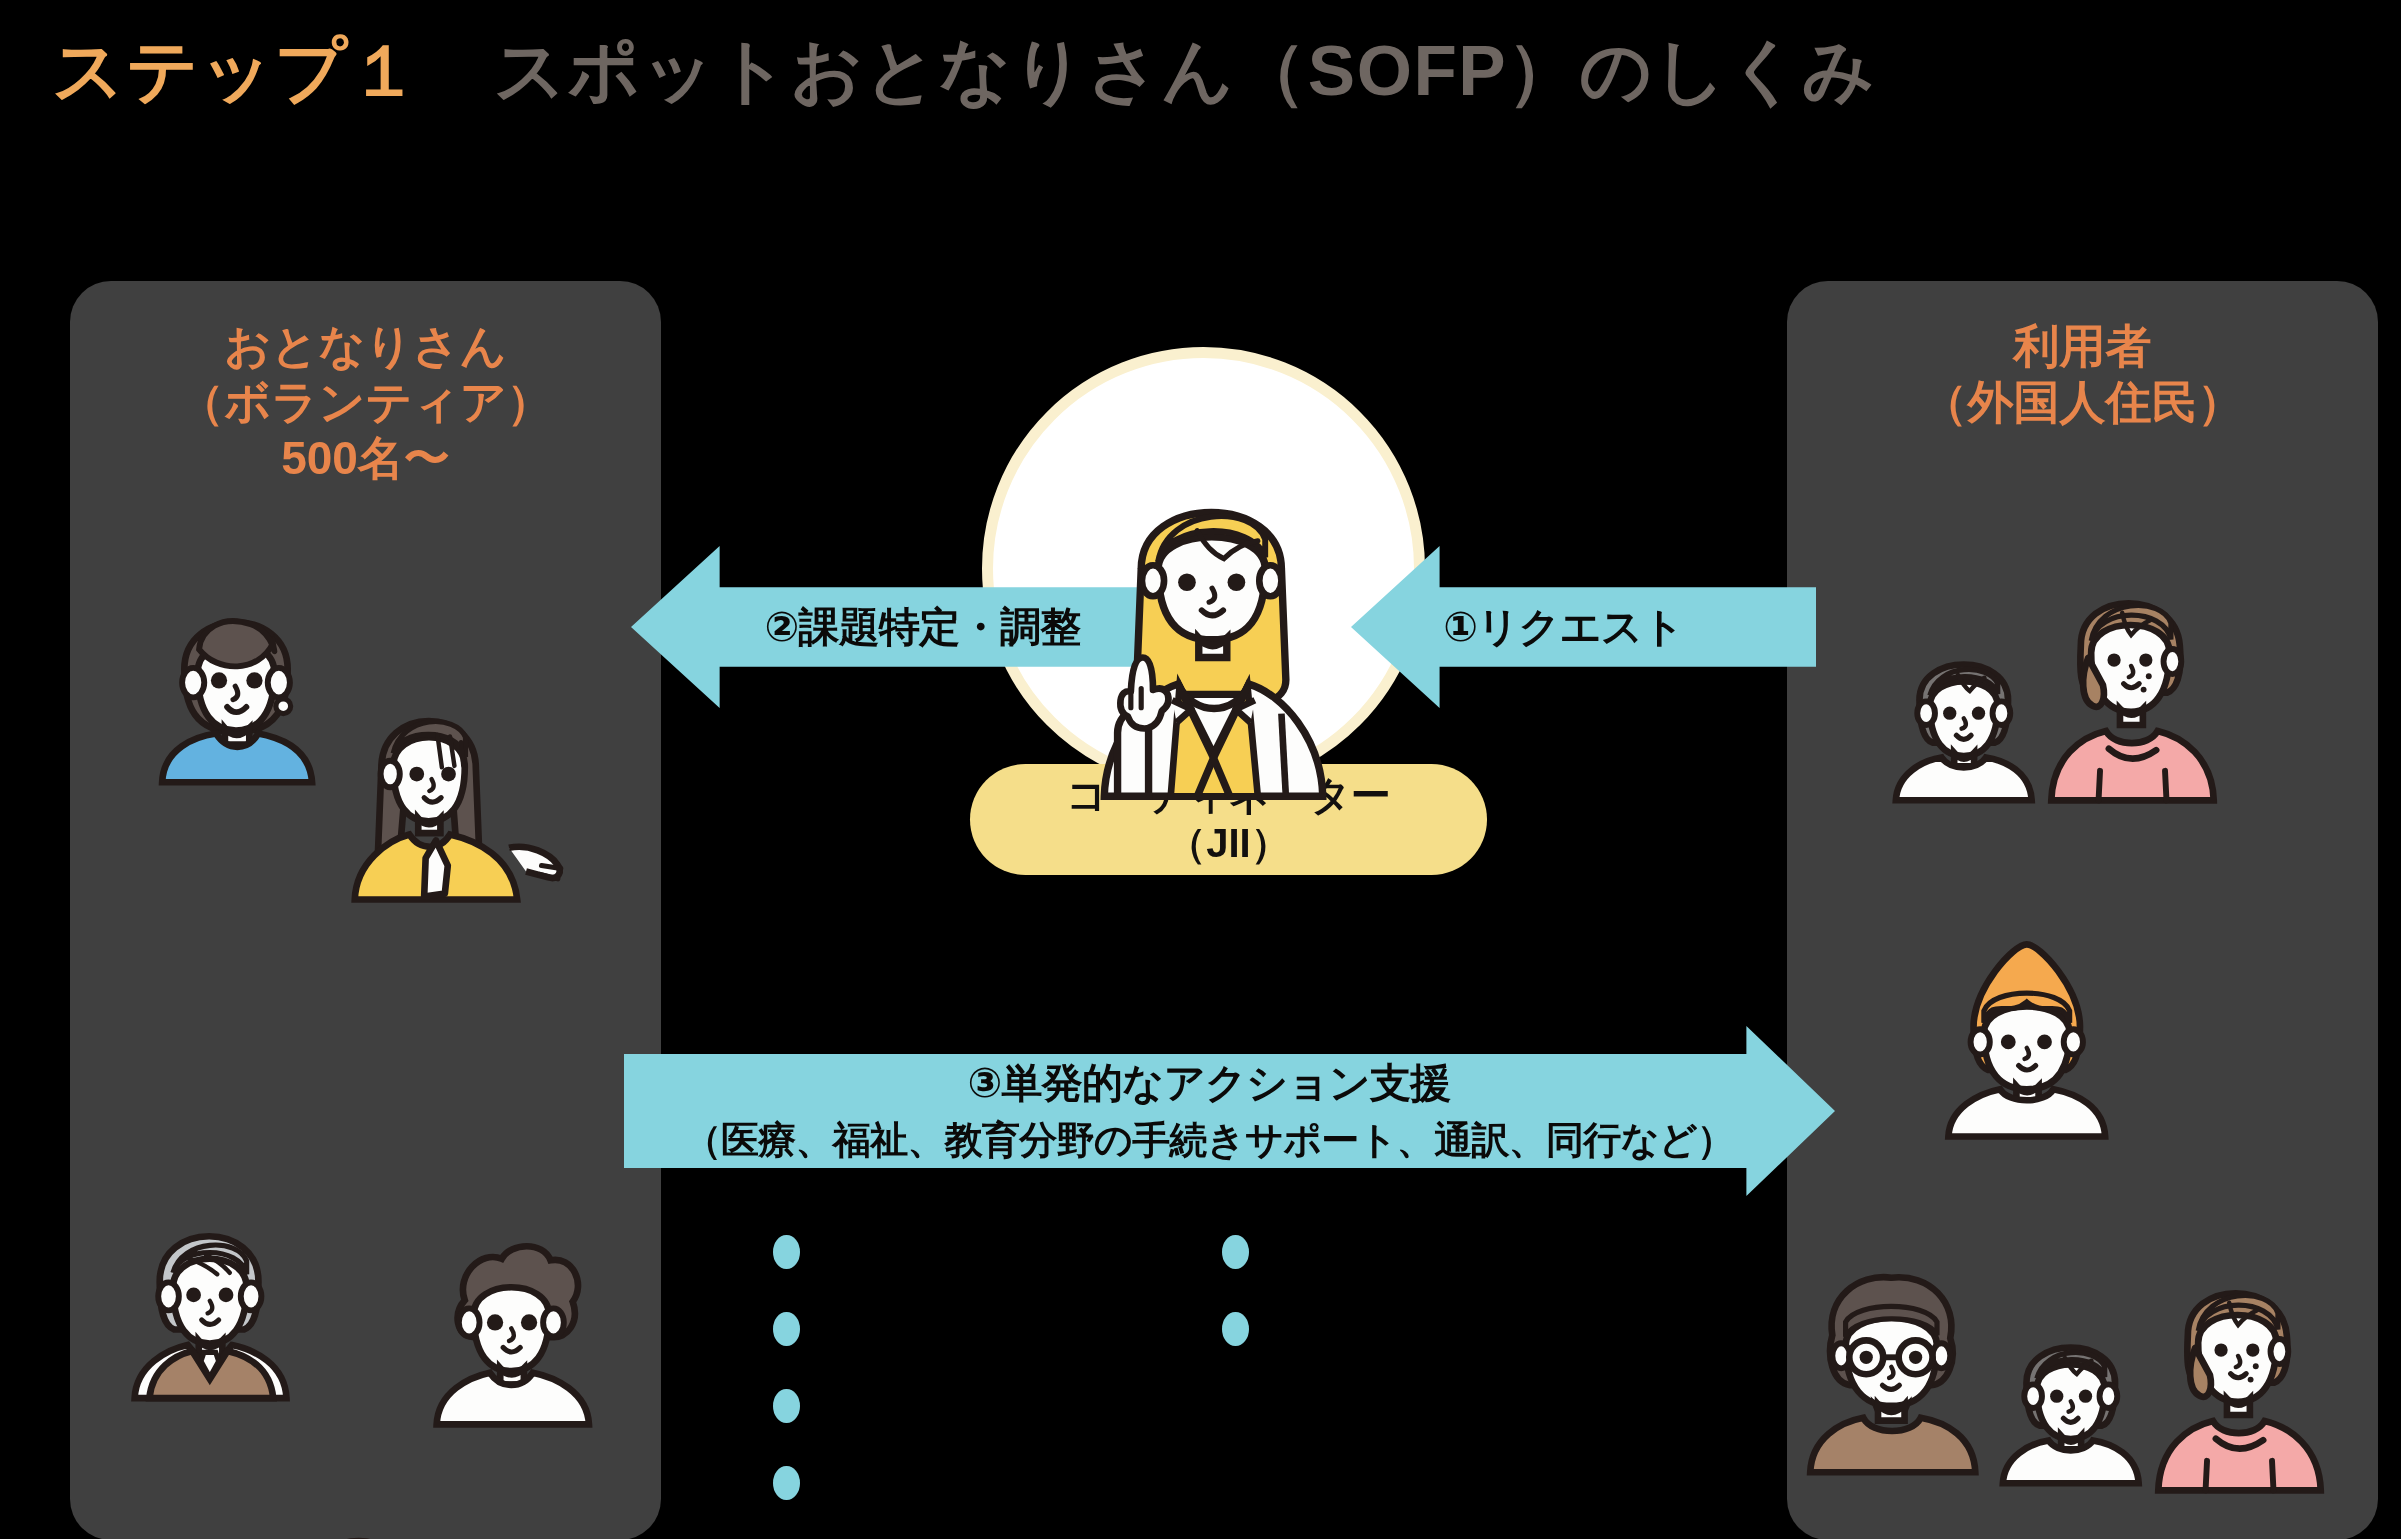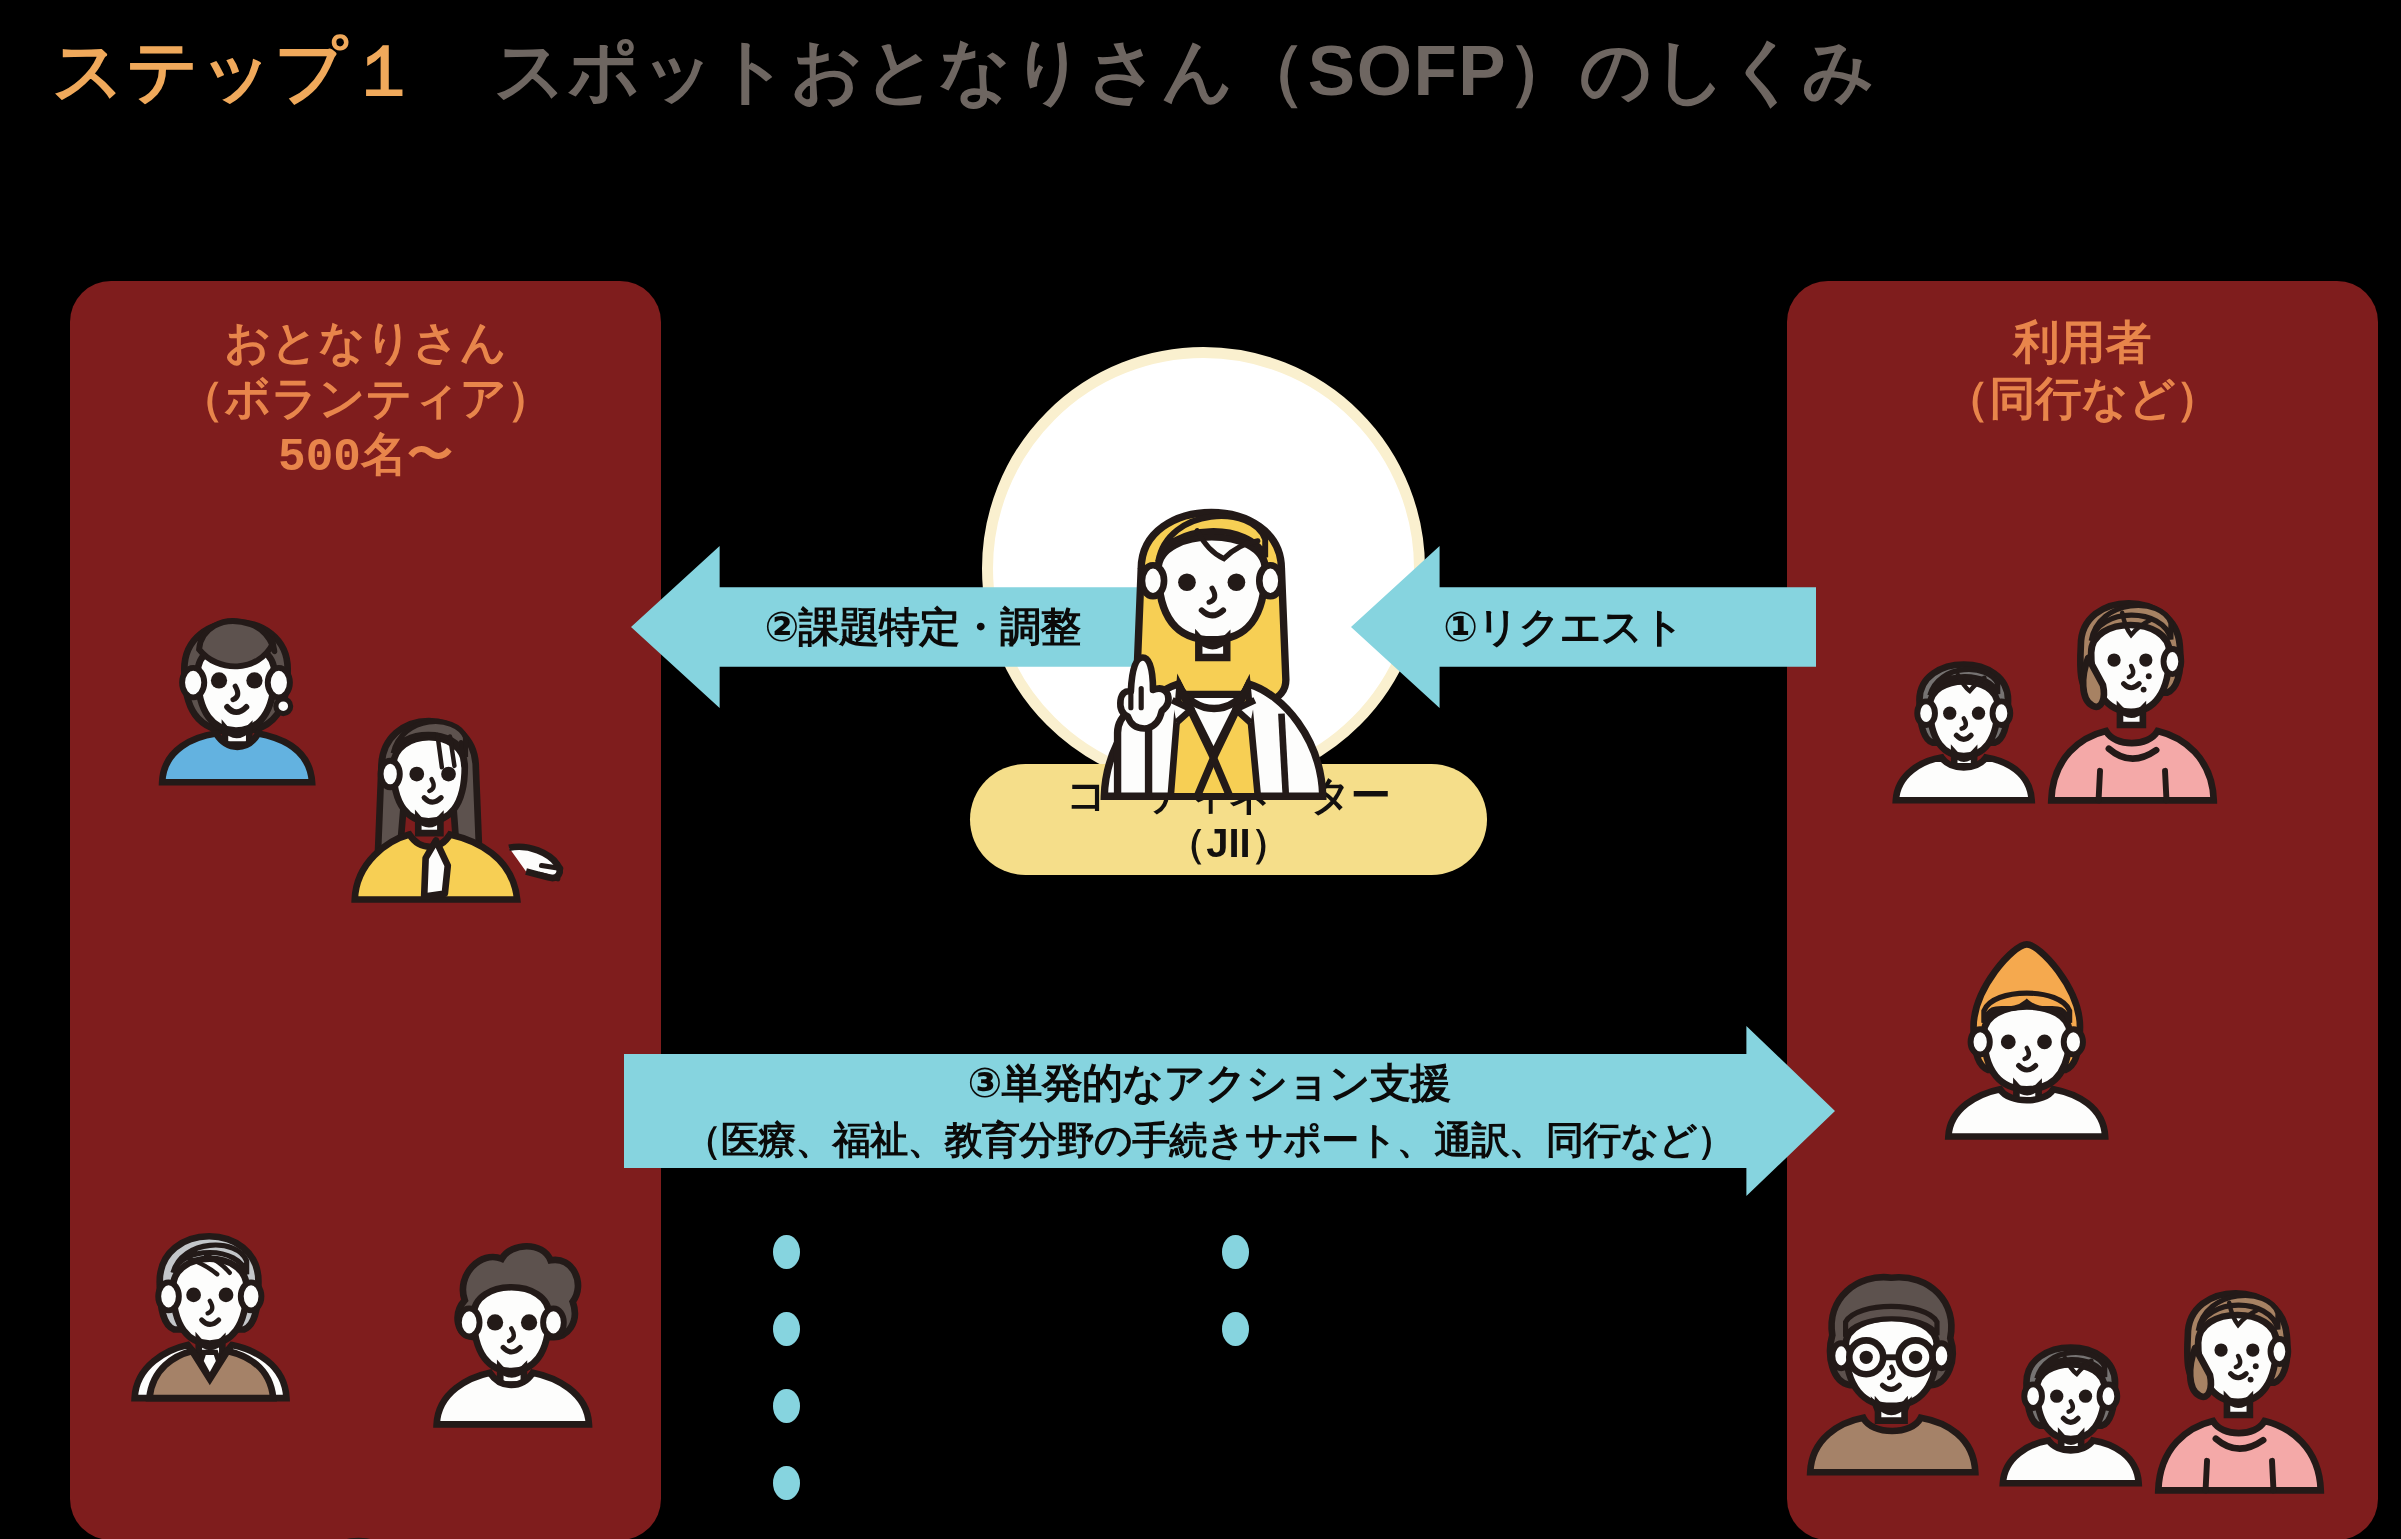--- a/index.html
+++ b/index.html
@@ -13,21 +13,21 @@
   #title{
     position:absolute;left:52px;top:29.5px;
     font-size:71px;font-weight:bold;letter-spacing:1.5px;
     white-space:nowrap;line-height:1.15;
   }
   #title .step{color:#F0A95B;}
   #title .rest{color:#6E6661;}
 
   
   .panel{
-    position:absolute;background:#7f1d1d;border-radius:41px;font-family:Liberation Mono, monospace;
+    position:absolute;background:#404040;border-radius:41px;
   }
   #panel-left{left:70px;top:281px;width:591px;height:1259px;}
   #panel-right{left:1787px;top:281px;width:591px;height:1259px;}
 
   .panel-head{
     position:absolute;left:0;right:0;top:37px;
     text-align:center;color:#E8854B;
     font-size:46px;font-weight:bold;line-height:1.22;
     white-space:pre-line;
   }
@@ -175,21 +175,21 @@
         <path d="M36 338 C38 288 80 258 110 250 C124 272 152 272 165 250 C200 258 250 280 256 338Z" fill="#F7CF54" stroke="#231A18" stroke-width="9"></path>
         <path d="M245 268 C272 262 300 276 310 290 C318 300 312 312 298 308 L268 300" fill="#FDFDFC" stroke="#231A18" stroke-width="9" stroke-linejoin="round"></path>
         <path d="M289 292 l26 4 M287 304 l24 6" stroke="#231A18" stroke-width="7" stroke-linecap="round"></path>
         <path d="M132 282 l14 -24 l16 34 l-4 38 l-28 4Z" fill="#FDFDFC" stroke="#231A18" stroke-width="9" stroke-linejoin="round"></path>
       </svg>
     </div>
   </div>
 
   <div class="panel" id="panel-right">
     <div class="panel-head">利用者
-（同行など）</div>
+（外国人住民）</div>
 
     <div class="avatar" style="left:100px;top:336px;">
       <svg width="155" height="185" viewBox="0 0 210 250">
         <path d="M44 112 C44 48 164 48 164 112 C164 148 158 166 146 170 L62 170 C50 166 44 148 44 112Z" fill="#767372" stroke="#231A18" stroke-width="9"></path>
         <path d="M58 120 C58 76 150 76 150 120 C150 168 130 188 104 188 C78 188 58 168 58 120Z" fill="#FDFDFC" stroke="#231A18" stroke-width="9"></path>
         <path d="M58 106 C68 72 142 72 150 104 L150 90 C138 62 70 62 58 106Z" fill="#767372" stroke="#231A18" stroke-width="7"></path>
         <path d="M96 78 q8 16 16 22 q10 -12 20 -18" stroke="#231A18" stroke-width="6" fill="none" stroke-linecap="round"></path>
         <ellipse cx="53" cy="130" rx="12" ry="16" fill="#FDFDFC" stroke="#231A18" stroke-width="8"></ellipse>
         <ellipse cx="155" cy="130" rx="12" ry="16" fill="#FDFDFC" stroke="#231A18" stroke-width="8"></ellipse>
         <circle cx="85" cy="130" r="9" fill="#231A18"></circle>

